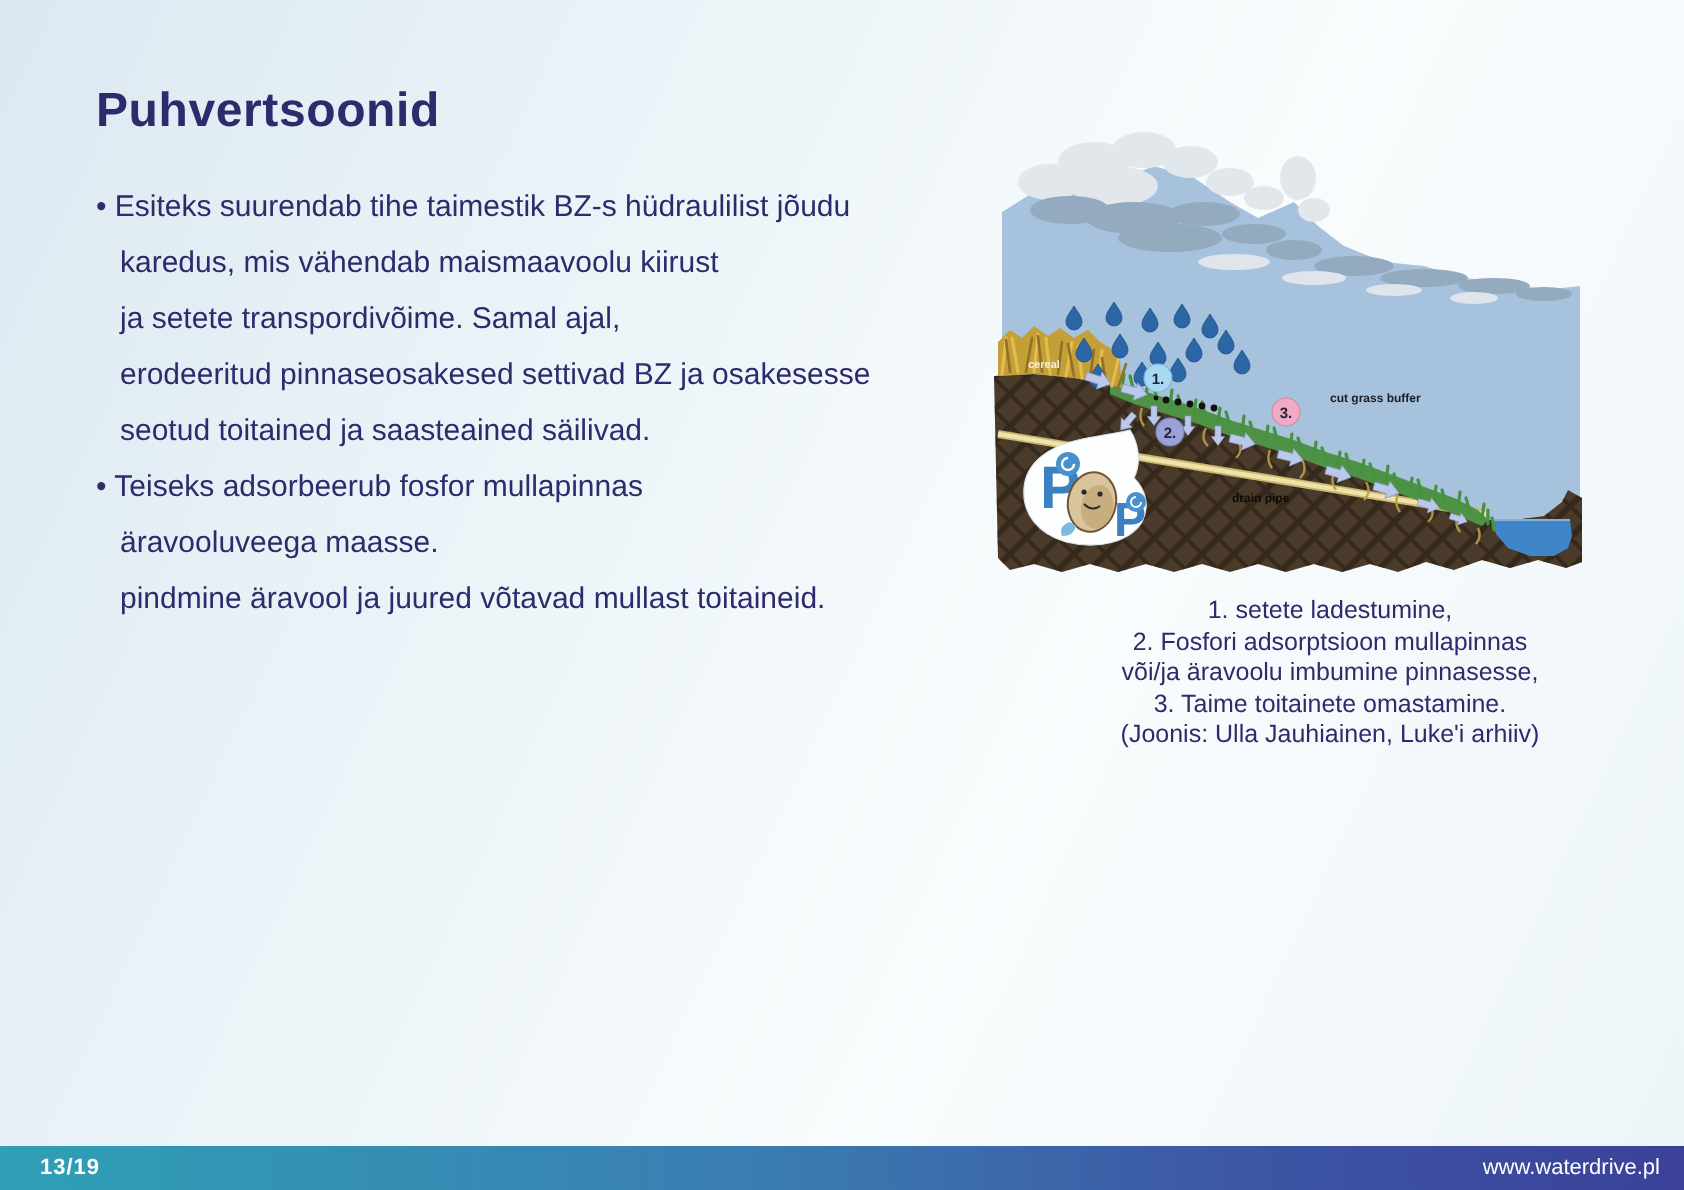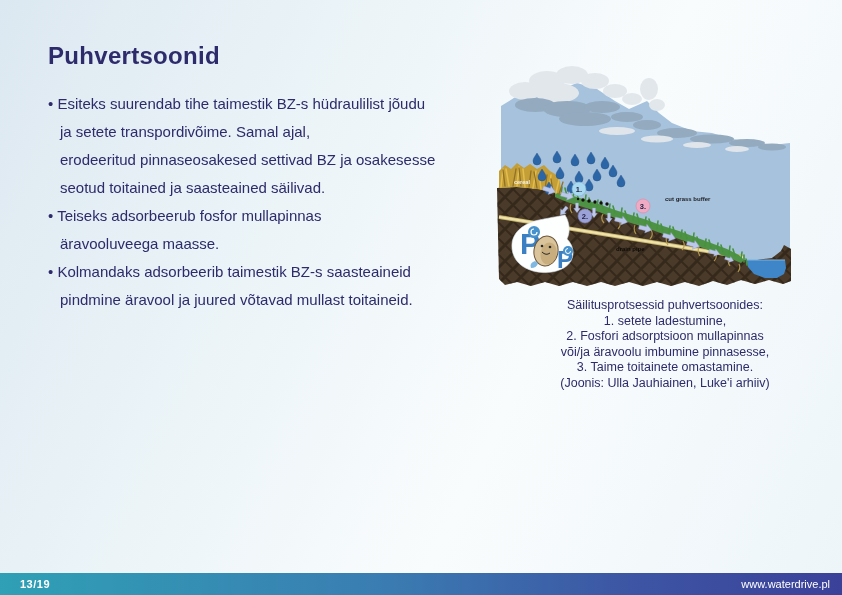--- a/index.html
+++ b/index.html
@@ -35,26 +35,26 @@
 </style>
 </head>
 <body>
 
 <div class="slide">
 
   <h1 class="title">Puhvertsoonid</h1>
 
   <div class="body-text">
     <div class="b">• Esiteks suurendab tihe taimestik BZ-s hüdraulilist jõudu</div>
+    <div class="c">karedus, mis vähendab maismaavoolu kiirust</div>
     <div class="c">ja setete transpordivõime. Samal ajal,</div>
     <div class="c">erodeeritud pinnaseosakesed settivad BZ ja osakesesse</div>
     <div class="c">seotud toitained ja saasteained säilivad.</div>
     <div class="b">• Teiseks adsorbeerub fosfor mullapinnas</div>
     <div class="c">äravooluveega maasse.</div>
-    <div class="b">• Kolmandaks adsorbeerib taimestik BZ-s saasteaineid</div>
     <div class="c">pindmine äravool ja juured võtavad mullast toitaineid.</div>
   </div>
 
   <figure class="diagram">
     <svg viewBox="0 0 298 228" width="298" height="228">
       <defs>
         <pattern id="hatch" width="16" height="16" patternUnits="userSpaceOnUse">
           <path d="M0,16 L16,0" stroke="#241b10" stroke-width="3" fill="none"></path>
           <path d="M0,0 L16,16" stroke="#241b10" stroke-width="2" fill="none"></path>
         </pattern>
@@ -203,21 +203,20 @@
         <text x="146" y="148" font-size="7.5" font-weight="bold" fill="#222244" text-anchor="middle">3.</text>
       </g>
 
       <text x="17" y="123" font-size="5.5" font-weight="bold" fill="#f5f2ea">cereal</text>
       <text x="168" y="140" font-size="6" font-weight="bold" fill="#1d1d22">cut grass buffer</text>
       <text x="119" y="190" font-size="6" font-weight="bold" fill="#0e0b07">drain pipe</text>
     </svg>
   </figure>
 
   <div class="caption">
-    <div>Säilitusprotsessid puhvertsoonides:</div>
     <div>1. setete ladestumine,</div>
     <div>2. Fosfori adsorptsioon mullapinnas</div>
     <div>või/ja äravoolu imbumine pinnasesse,</div>
     <div>3. Taime toitainete omastamine.</div>
     <div>(Joonis: Ulla Jauhiainen, Luke'i arhiiv)</div>
   </div>
 
   <div class="footer">
     <span class="page">13/19</span>
     <span class="url">www.waterdrive.pl</span>

